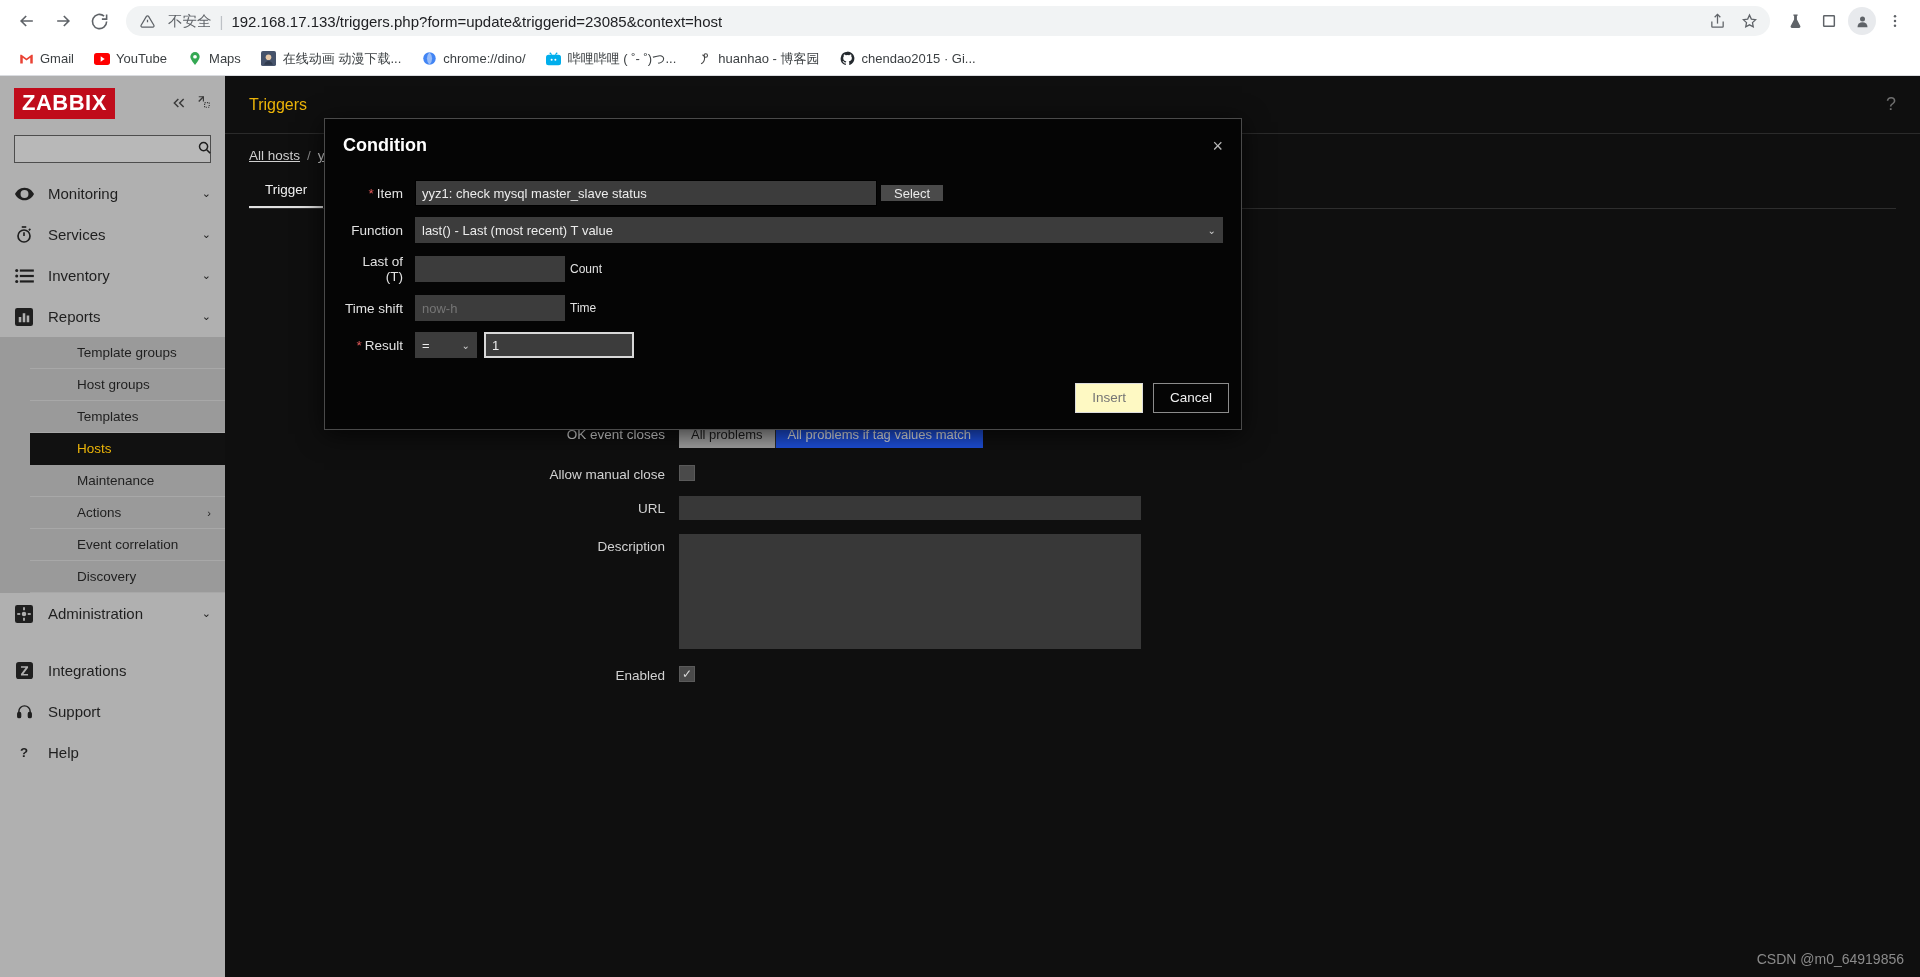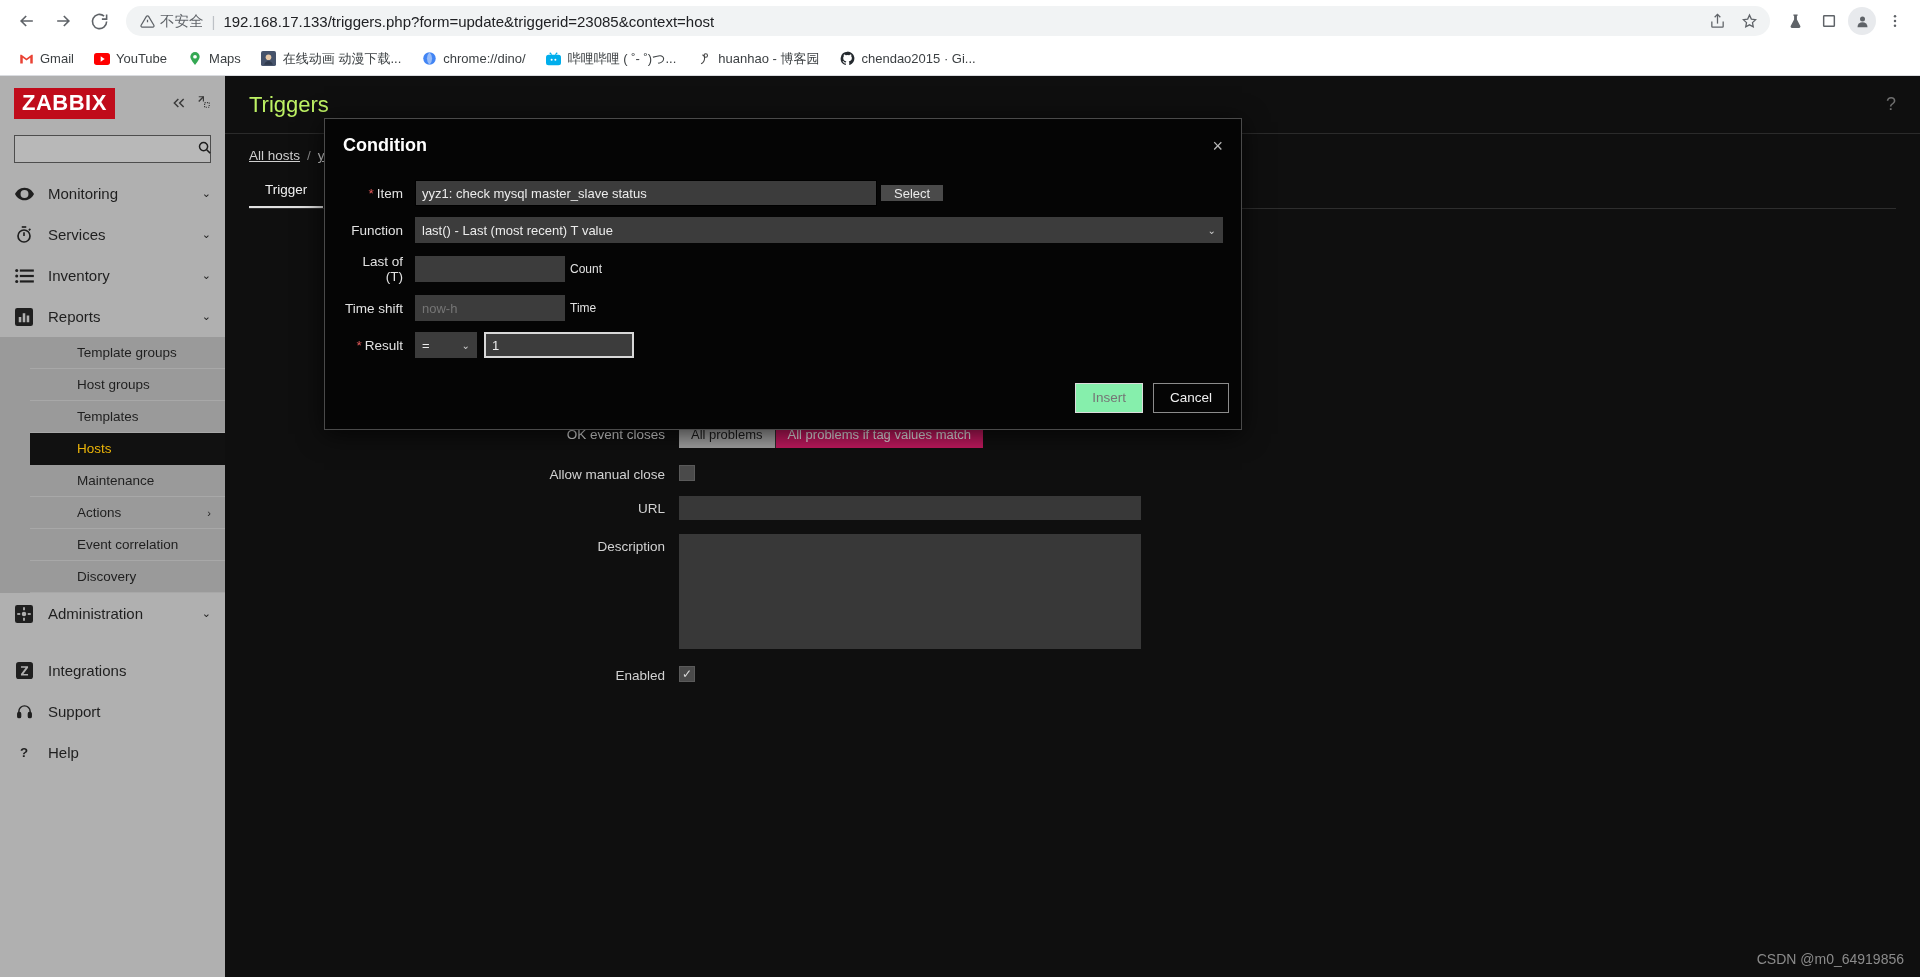--- a/index.html
+++ b/index.html
@@ -20,21 +20,21 @@
     display: flex; align-items: center; justify-content: center;
     color: #5f6368; flex: none;
   }
   .nav-btn svg { display: block; }
   .omnibox {
     flex: 1; height: 30px; margin-left: 8px; margin-right: 8px;
     background: #f1f3f4; border-radius: 16px;
     display: flex; align-items: center; padding: 0 4px 0 14px;
     font-size: 15px; color: #202124; min-width: 0;
   }
-  .omni-warn { display: flex; align-items: center; gap: 5px; color: #5f6368; font-size: 14.5px; flex: none;}
+  .omni-warn { display: flex; align-items: center; gap: 13px; color: #5f6368; font-size: 14.5px; flex: none;}
   .omni-sep { color: #bdc1c6; margin: 0 8px; flex: none; }
   .omni-url { white-space: nowrap; overflow: hidden; text-overflow: ellipsis; color: #202124; font-size: 15px;}
   .omni-right { margin-left: auto; display: flex; align-items: center; gap: 2px; flex: none; padding-right: 2px;}
   .icon-btn {
     width: 30px; height: 30px; border-radius: 50%;
     display: flex; align-items: center; justify-content: center; color: #5f6368;
   }
   .tool-icons { display: flex; align-items: center; gap: 4px; flex: none; }
   .avatar-btn { background: #e8eaed; border-radius: 50%; width: 28px; height: 28px;
     display:flex; align-items:center; justify-content:center; color:#5f6368;}
@@ -91,21 +91,21 @@
   .sb-sub .sb-subitem.active { background: #111; color: #eab308; border-bottom-color:#111; }
   .sb-subitem .sub-arrow { margin-left:auto; font-size: 11px; }
   .sb-spacer { height: 16px; }
 
   
   .main { flex: 1; background: #0f0f0f; position: relative; min-width: 0; }
   .main-header {
     height: 58px; display: flex; align-items: center; padding: 0 24px;
     border-bottom: 1px solid #2b2b2b;
   }
-  .main-title { font-size: 22px; color: #bef264; font-weight: normal; }
+  .main-title { font-size: 16px; color: #eab308; font-weight: normal; }
   .help-q { margin-left: auto; color: #6f6f6f; font-size: 18px; }
 
   .breadcrumb { display: flex; align-items: center; gap: 7px; padding: 14px 24px 10px 24px; font-size: 13.5px; }
   .bc-link { color: #cfcfcf; text-decoration: underline; }
   .bc-sep { color: #8a8a8a; }
   .bc-status { color: #3caf50; margin-left: 10px; }
 
   .tabs { display: flex; margin: 0 24px; border-bottom: 1px solid #2e2e2e; gap: 0; }
   .tab { padding: 9px 16px; font-size: 13.5px; color: #cfcfcf; border-bottom: 2px solid transparent; }
   .tab.active { color: #f2f2f2; border-bottom-color: #e0e0e0; }
@@ -127,21 +127,21 @@
     font-size: 13px; padding: 4px 6px; resize: none; outline: none;
     font-family: "Liberation Sans", sans-serif;
   }
   .expr-box { width: 462px; height: 72px; background: #383838; border: 1px solid #383838; }
   .expr-link {
     display: inline-block; margin-top: 6px; font-size: 13px; color: #e6e6e6;
     font-weight: bold; border-bottom: 1px dotted #9a9a9a; padding-bottom: 1px;
   }
   .seg { display: flex; }
   .seg-btn {
-    background: #be185d; color: #e0e0e0; font-size: 13px;
+    background: #1d4ed8; color: #e0e0e0; font-size: 13px;
     padding: 5px 12px; border-right: 1px solid #2c2c2c; line-height: 16px;
   }
   .seg-btn:last-child { border-right: none; }
   .seg-btn.sel { background: #9f9f9f; color: #1a1a1a; }
   .chk {
     width: 16px; height: 16px; background: #4a4a4a; border: 1px solid #5a5a5a;
     display: inline-flex; align-items: center; justify-content: center;
     color: #d8d8d8; font-size: 12px; margin-top: 3px;
   }
   .watermark {
@@ -183,21 +183,21 @@
   .m-btn-select {
     background: #4a4a4a; color: #eaeaea; font-size: 13px;
     height: 16px; padding: 0 12px; margin-left: 4px; border: 1px solid #4a4a4a;
     display: flex; align-items: center;
   }
   .m-suffix { font-size: 12px; color: #e2e2e2; margin-left: 5px; }
   .modal-foot { display: flex; justify-content: flex-end; gap: 10px; padding: 6px 12px 16px 18px; }
   .btn {
     font-size: 13.5px; padding: 5px 16px; line-height: 18px;
   }
-  .btn-primary { background: #86efac; color: #757575; border: 1px solid #dcdcdc; }
+  .btn-primary { background: #fef9c3; color: #757575; border: 1px solid #dcdcdc; }
   .btn-ghost { background: transparent; color: #f0f0f0; border: 1px solid #8c8c8c; }
 </style>
 </head>
 <body>
 
 <div class="browser">
   <div class="toolbar">
     <div class="nav-btn">
       <svg width="20" height="20" viewBox="0 0 24 24" fill="none" stroke="currentColor" stroke-width="2">
           <path d="M19 12H5M11 18l-6-6 6-6"></path>

